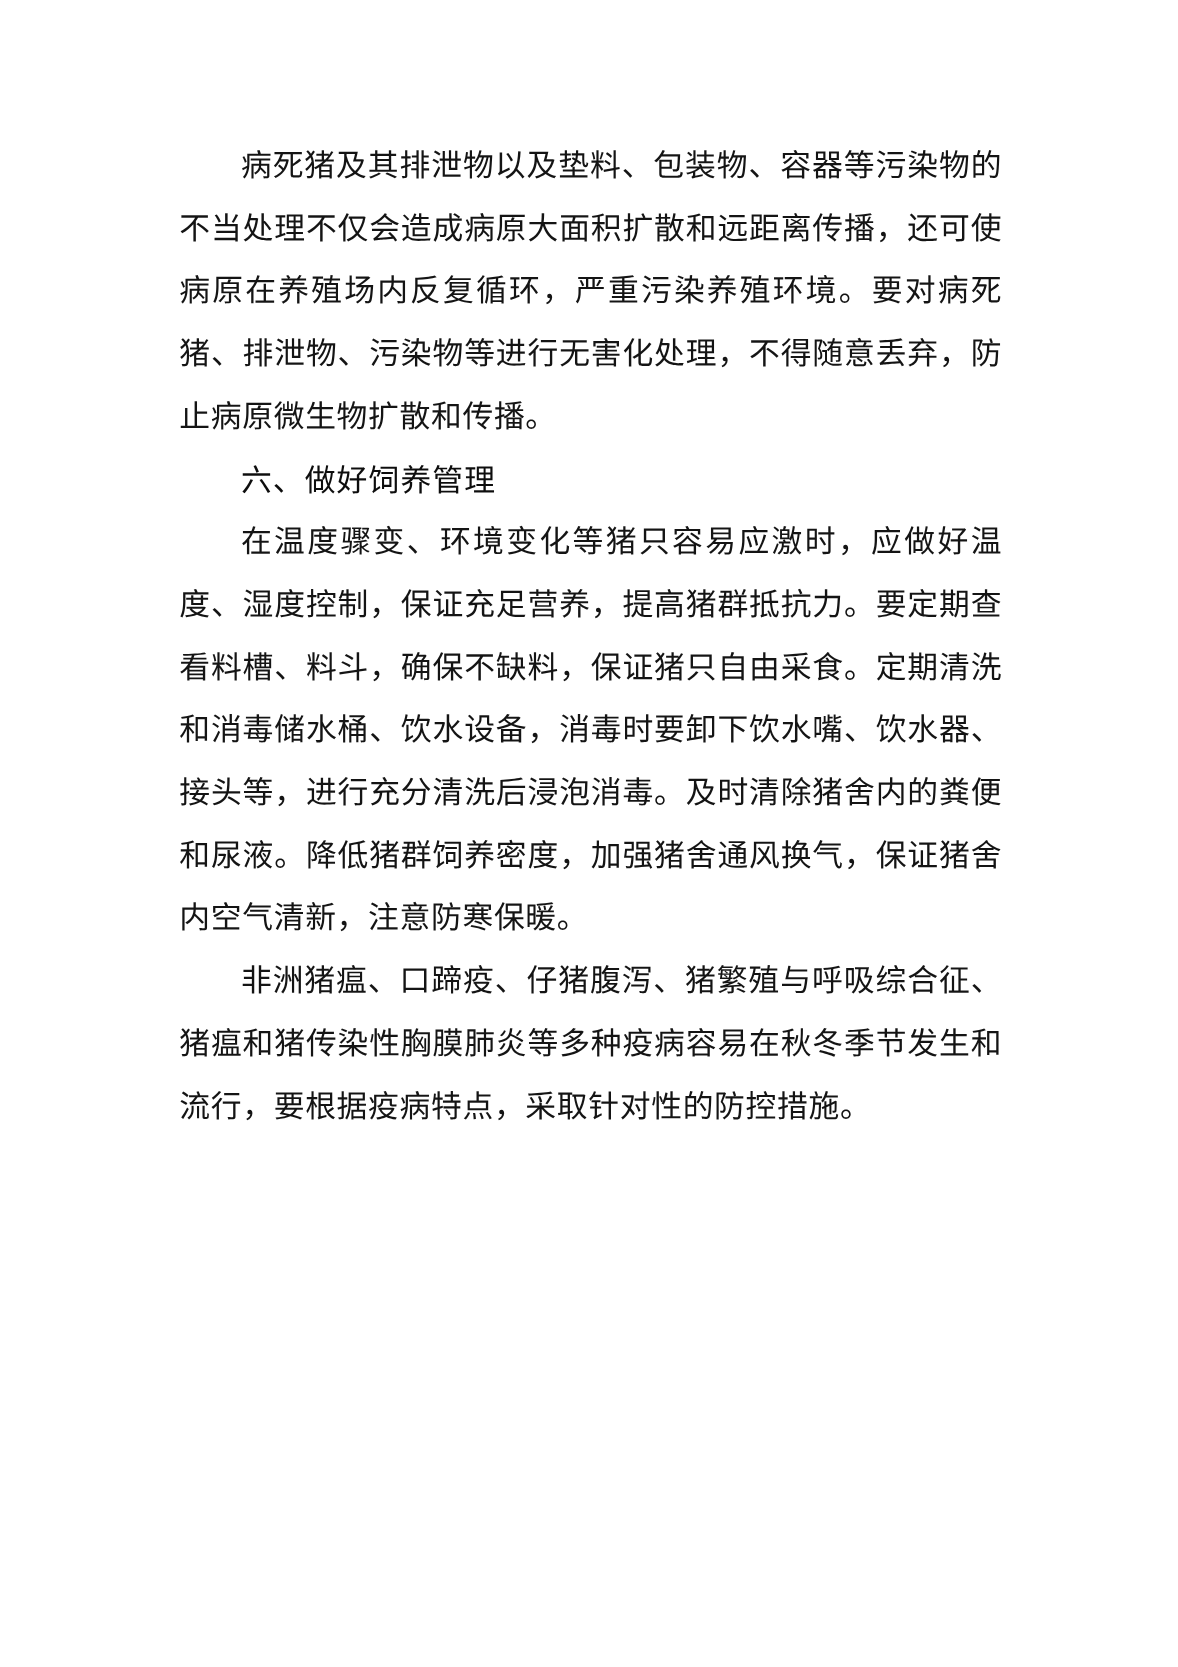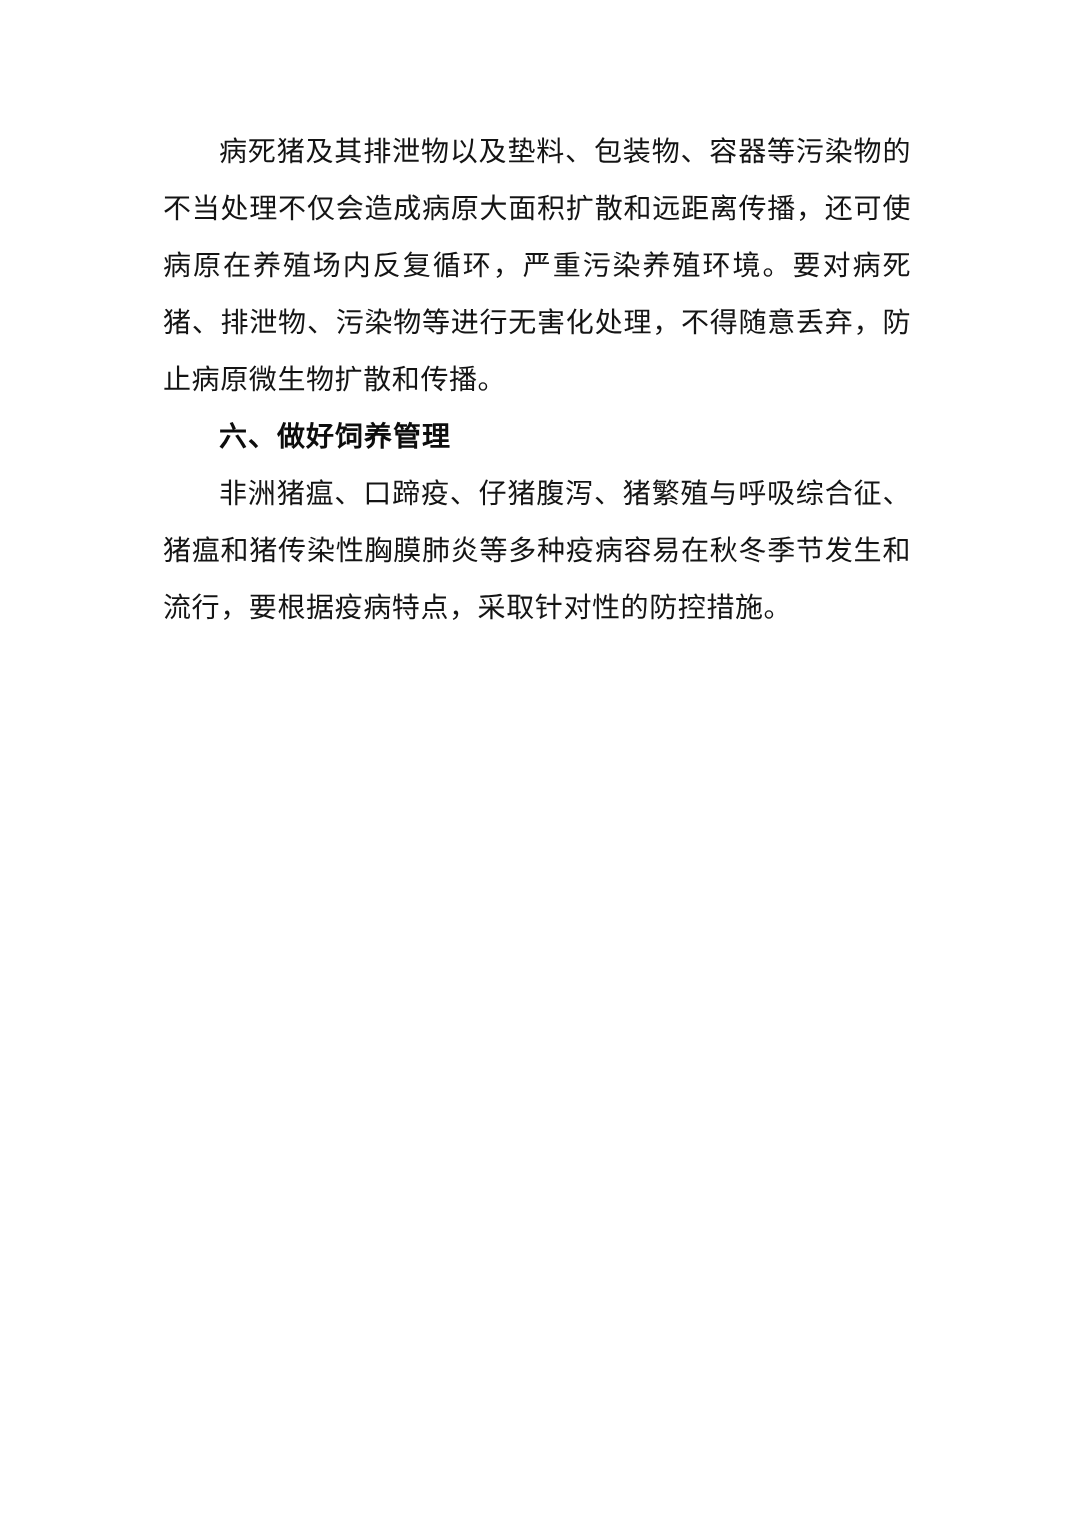--- a/index.html
+++ b/index.html
@@ -29,21 +29,21 @@
     letter-spacing: 0.6px;
     text-align: justify;
     text-justify: inter-ideograph;
     text-indent: 2em;
     font-weight: 400;
   }
   h2.section-heading {
     margin: 0;
     font-size: 28px;
     line-height: 57px;
-    font-weight: 700;
+    font-weight: 400;
     font-family: "Liberation Sans", "DejaVu Sans", sans-serif;
     text-indent: 2em;
     letter-spacing: 1px;
     color: #0d0d0d;
   }
   .page-number {
     position: absolute;
     left: 0;
     right: 0;
     top: 1381px;
@@ -57,20 +57,21 @@
 </head>
 <body>
 
 <div class="page">
   <div class="content">
 
     <p class="body-para">病死猪及其排泄物以及垫料、包装物、容器等污染物的不当处理不仅会造成病原大面积扩散和远距离传播，还可使病原在养殖场内反复循环，严重污染养殖环境。要对病死猪、排泄物、污染物等进行无害化处理，不得随意丢弃，防止病原微生物扩散和传播。</p>
 
     <h2 class="section-heading">六、做好饲养管理</h2>
 
+    <p class="body-para">在温度骤变、环境变化等猪只容易应激时，应做好温度、湿度控制，保证充足营养，提高猪群抵抗力。要定期查看料槽、料斗，确保不缺料，保证猪只自由采食。定期清洗和消毒储水桶、饮水设备，消毒时要卸下饮水嘴、饮水器、接头等，进行充分清洗后浸泡消毒。及时清除猪舍内的粪便和尿液。降低猪群饲养密度，加强猪舍通风换气，保证猪舍内空气清新，注意防寒保暖。</p>
 
 
 
 
     <p class="body-para">非洲猪瘟、口蹄疫、仔猪腹泻、猪繁殖与呼吸综合征、猪瘟和猪传染性胸膜肺炎等多种疫病容易在秋冬季节发生和流行，要根据疫病特点，采取针对性的防控措施。</p>
 
   </div>
 
   <div class="page-number">3</div>
 </div>

